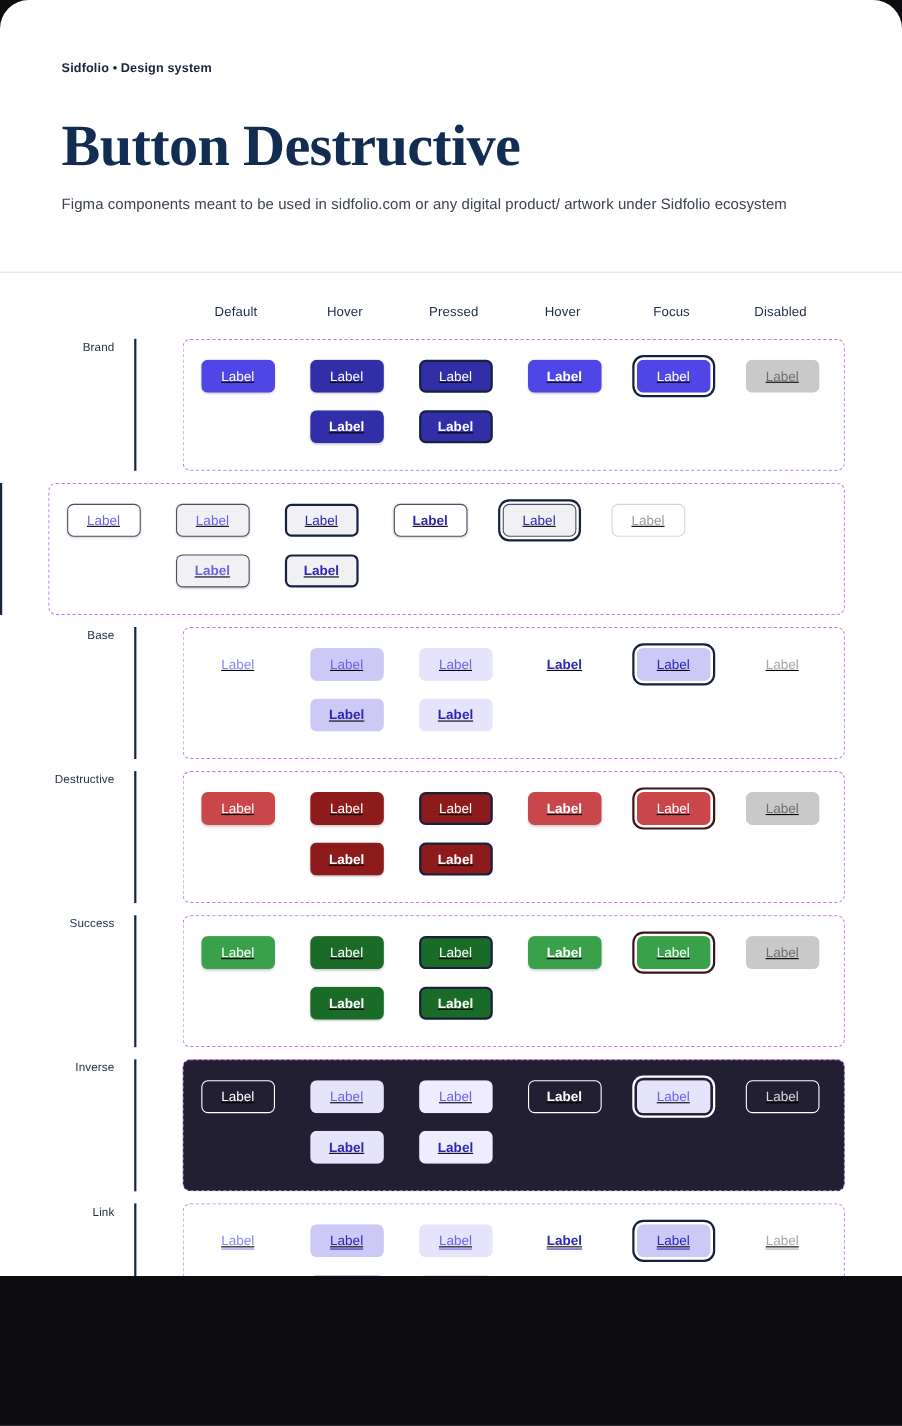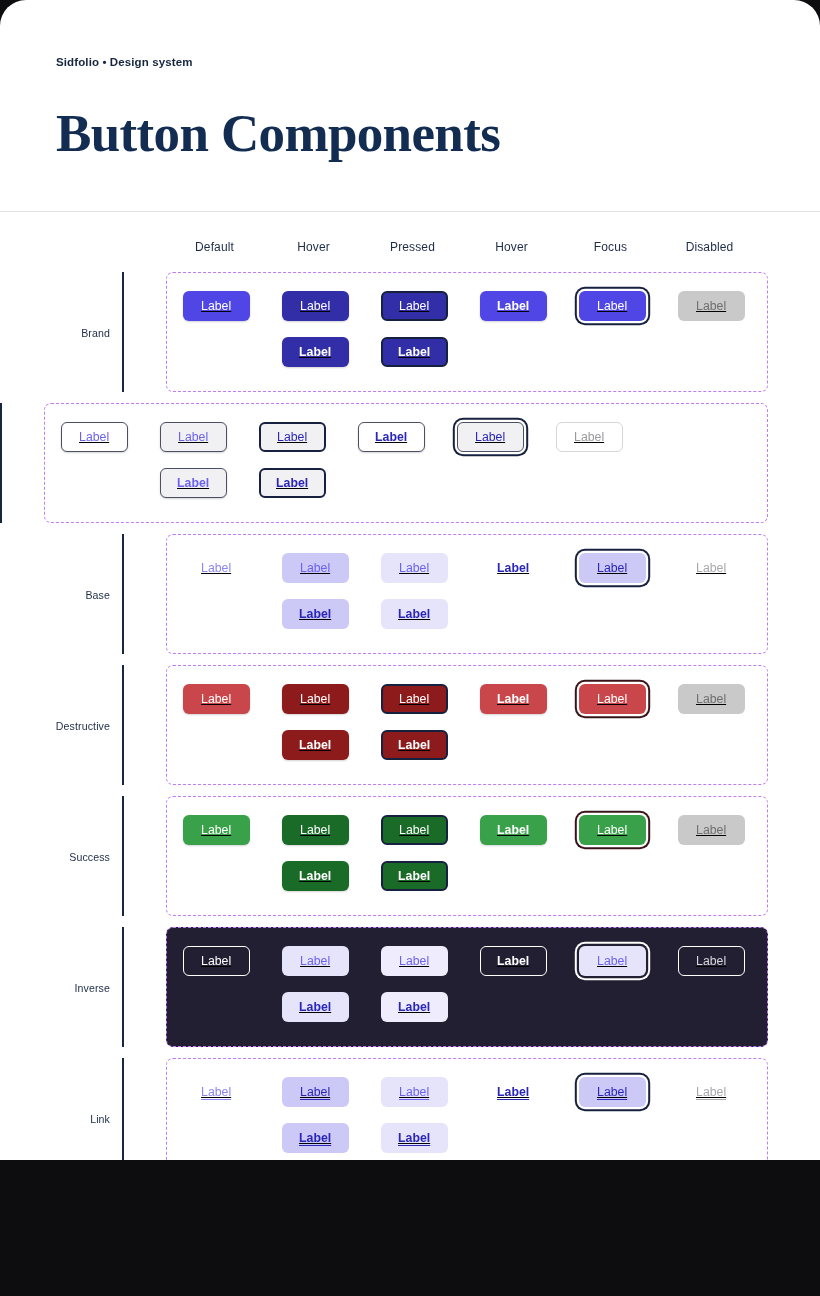--- a/index.html
+++ b/index.html
@@ -100,22 +100,22 @@
     display: flex;
     align-items: stretch;
     margin-top: 11px;
   }
 
   .row-label-cell {
     width: 122px;
     flex: 0 0 122px;
     display: flex;
     justify-content: flex-end;
-    align-items: center;
-    padding-right: 12px;
+    align-items: flex-start;
+    padding-right: 18px;
     padding-top: 2px;
   }
 
   .row-label {
     font-size: 10.6px;
     color: #1e2c46;
     letter-spacing: 0.01em;
     white-space: nowrap;
   }
 
@@ -189,21 +189,22 @@
   
   .shadow { box-shadow: 0 1px 2px rgba(10,10,30,0.18); }
 </style>
 </head>
 <body>
 
 <div class="page">
 
   <div class="header">
     <div class="eyebrow">Sidfolio • Design system</div>
-    <h1 class="page-title">Button Components</h1>
+    <h1 class="page-title">Button Destructive</h1>
+    <p class="page-subtitle">Figma components meant to be used in sidfolio.com or any digital product/ artwork under Sidfolio ecosystem</p>
   </div>
 
   <div class="header-divider"></div>
 
   <div class="matrix">
     <div class="col-header-row" id="col-headers">
         <div class="col-header"><span class="col-header-label">Default</span><span class="col-header-rule"></span></div>
         <div class="col-header"><span class="col-header-label">Hover</span><span class="col-header-rule"></span></div>
         <div class="col-header"><span class="col-header-label">Pressed</span><span class="col-header-rule"></span></div>
         <div class="col-header"><span class="col-header-label">Hover</span><span class="col-header-rule"></span></div>

